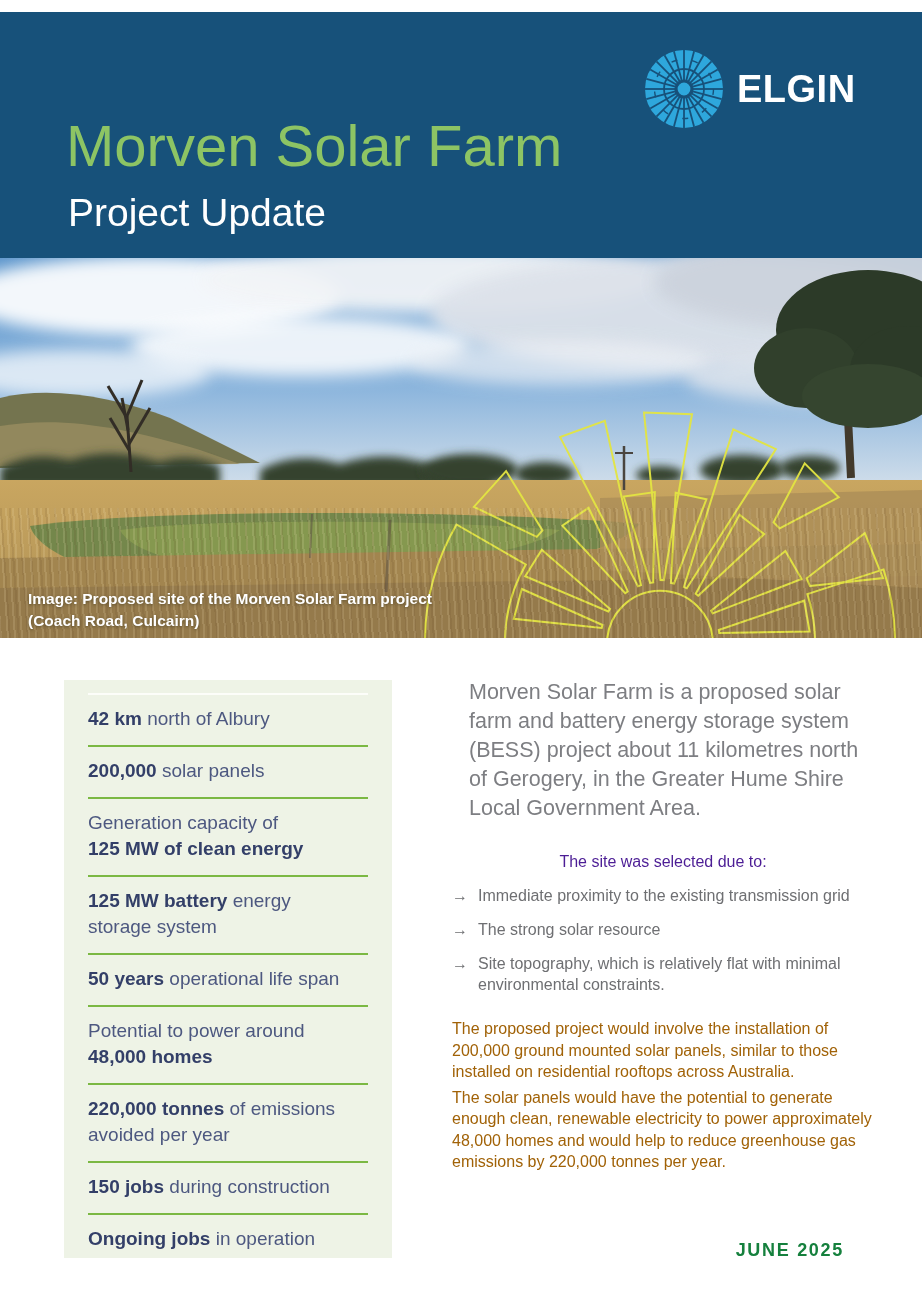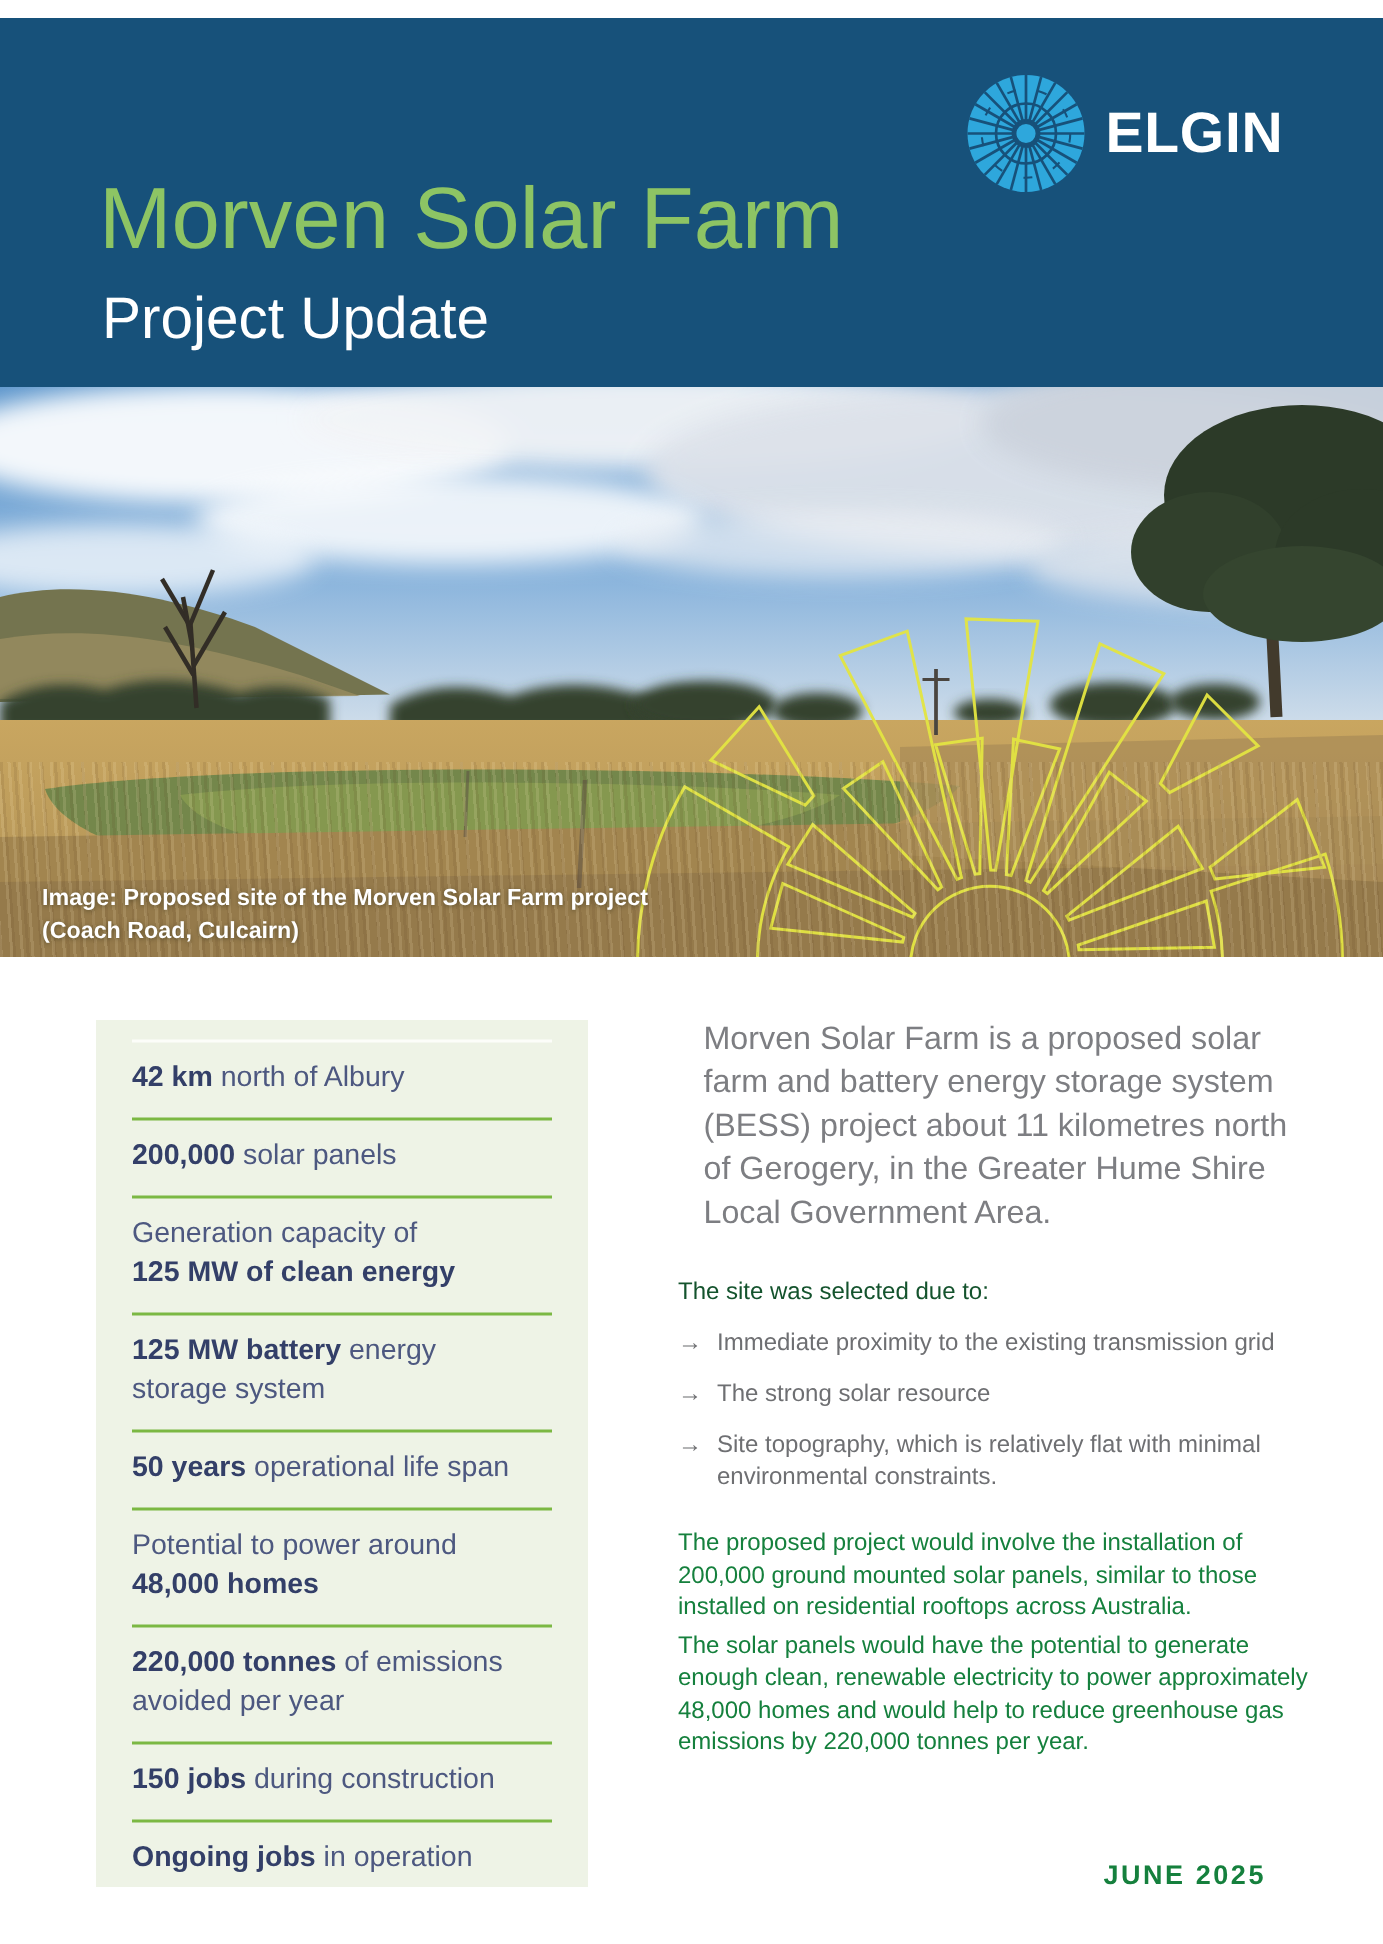--- a/index.html
+++ b/index.html
@@ -26,25 +26,25 @@
   .facts-box{position:absolute;left:64px;top:680px;width:328px;height:578px;background:#eef3e6;
     box-sizing:border-box;padding:13px 24px 0 24px;}
   .facts-list{border-top:2px solid #fcfdf9;}
   .fact{padding:11px 0 13px 0;border-bottom:2px solid #7bb843;font-size:19px;line-height:26px;
     color:#4d5880;white-space:pre-line;}
   .fact:last-child{border-bottom:none;}
   .fact .b{font-weight:700;color:#333f68;}
   
   .col{position:absolute;left:452px;top:678px;width:422px;}
   .intro{font-size:21.5px;line-height:29px;color:#7d7e82;margin:0 0 28px 17px;}
-  .small-label{font-size:16px;line-height:21px;color:#14532d;margin:0;}
+  .small-label{font-size:16px;line-height:21px;color:#4c1d95;margin:0;text-align:center;}
   .reasons{margin:0 0 23px 0;}
   .reason{display:flex;gap:10px;font-size:16px;line-height:21px;color:#6e6f72;margin-top:13px;}
   .reason .arrow{flex:0 0 auto;}
-  .para{font-size:16px;line-height:21.5px;color:#15803d;margin:4px 0 0 0;}
+  .para{font-size:16px;line-height:21.5px;color:#a16207;margin:4px 0 0 0;}
   
   .date{position:absolute;right:78px;top:1240px;font-size:18px;font-weight:700;color:#15803d;letter-spacing:1.7px;}
 </style>
 </head>
 <body>
 
 <div class="header">
   <div class="brand">
     <svg width="80" height="80" viewBox="0 0 80 80">
       <circle cx="40" cy="40" r="39" fill="#2ea7dc"></circle>

